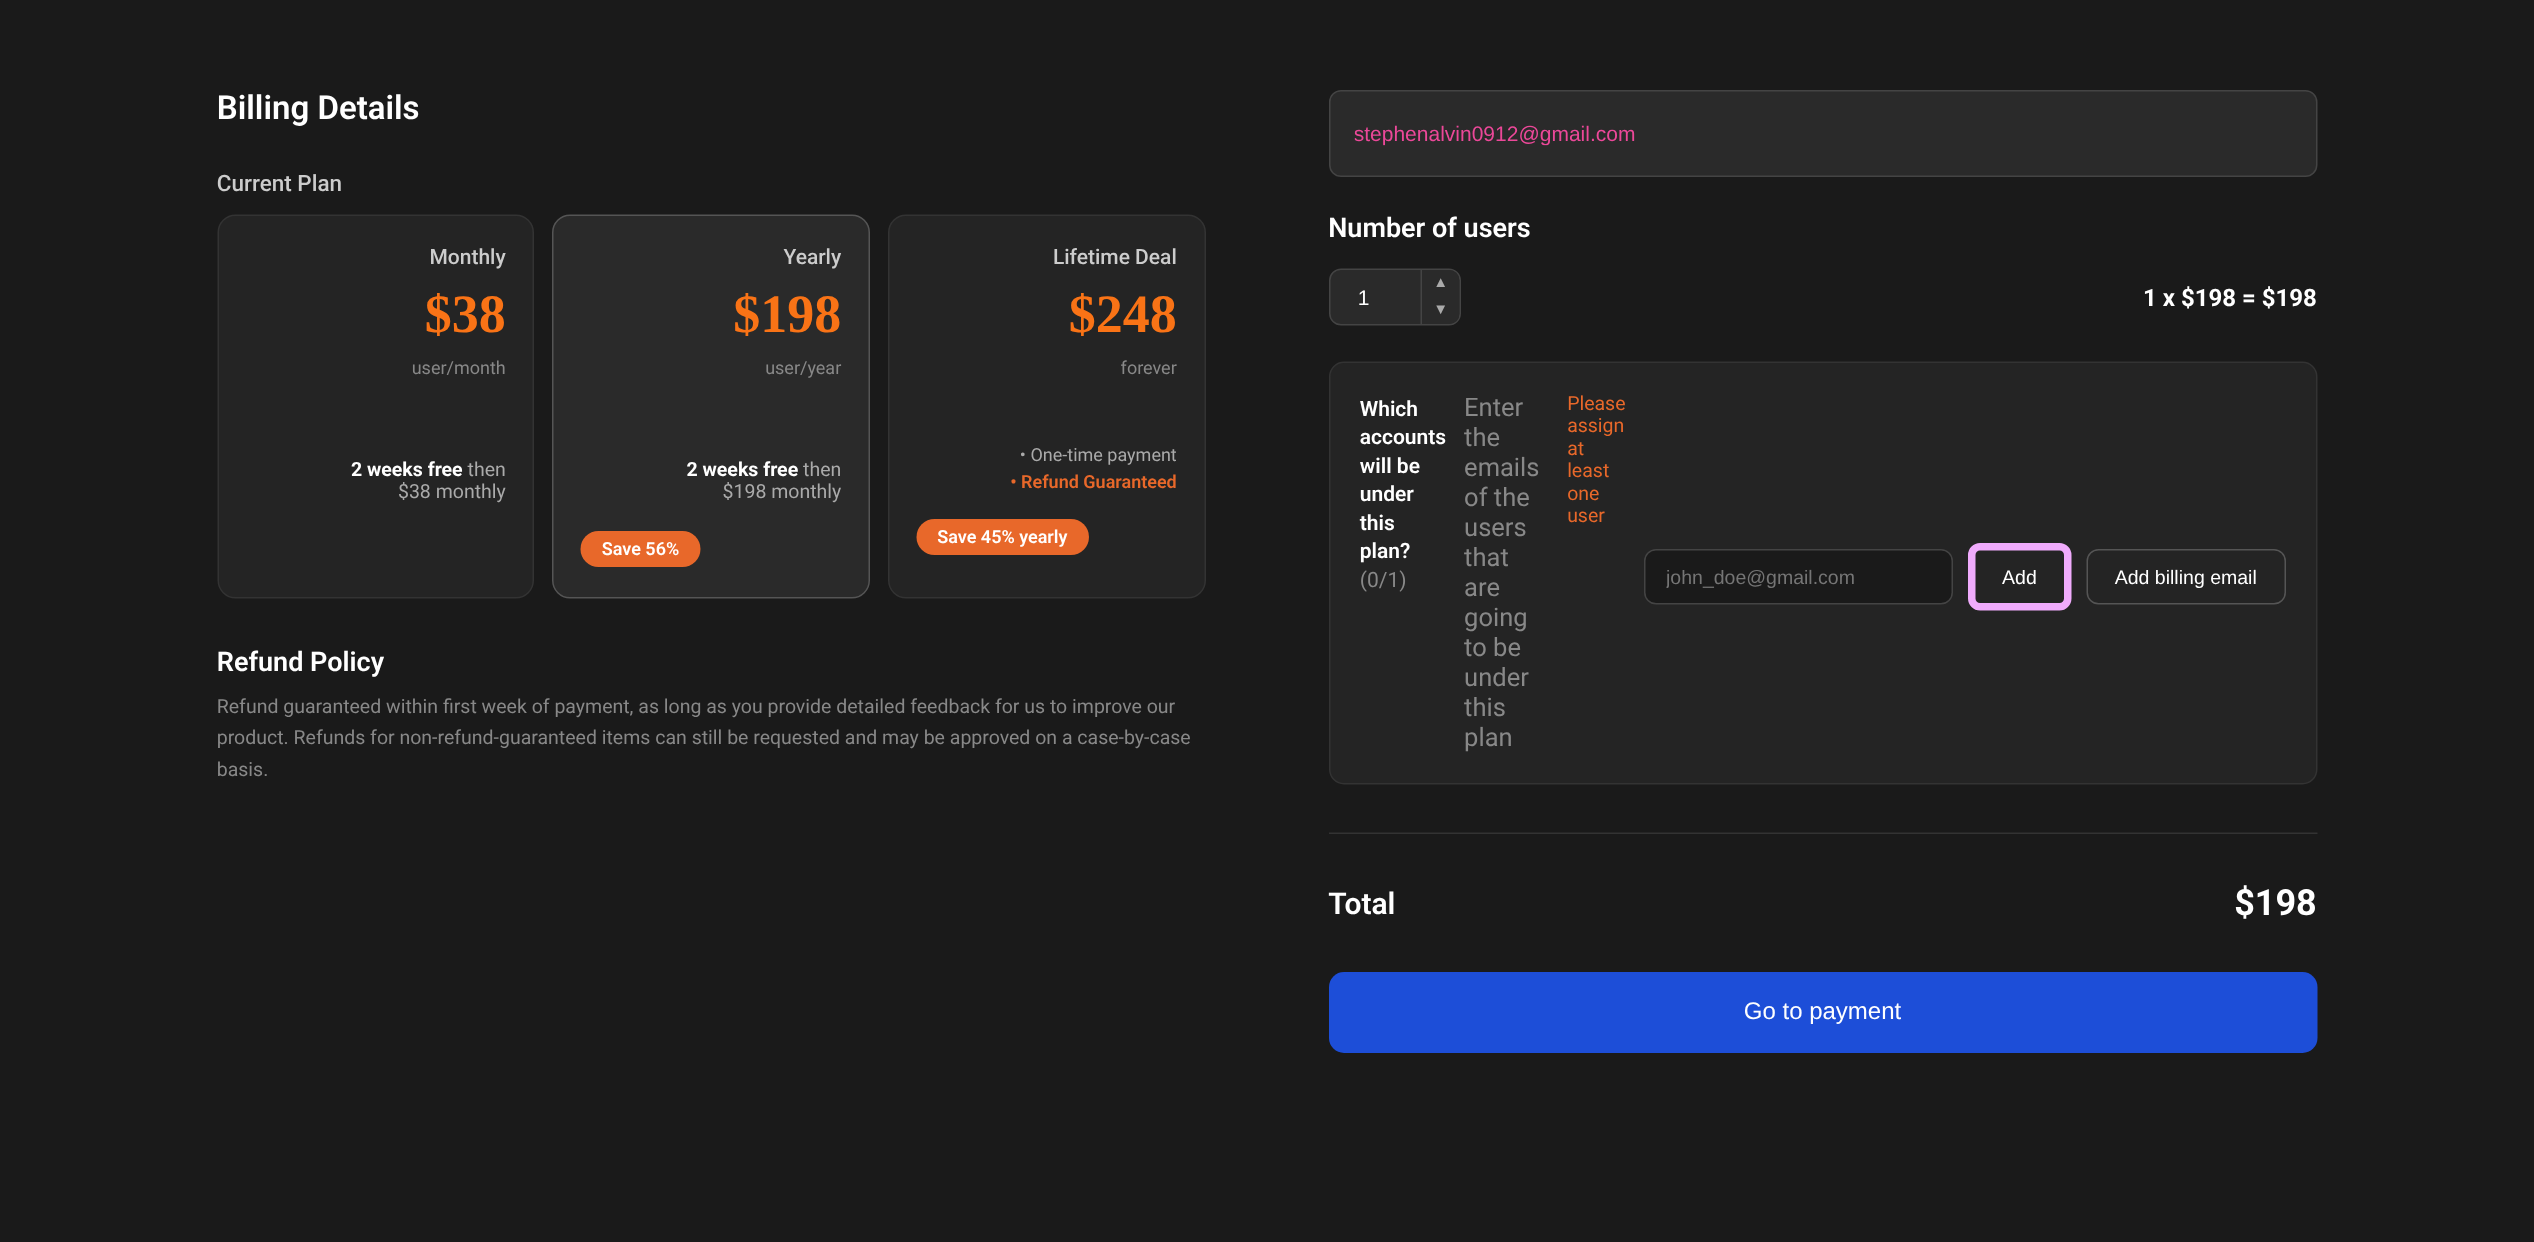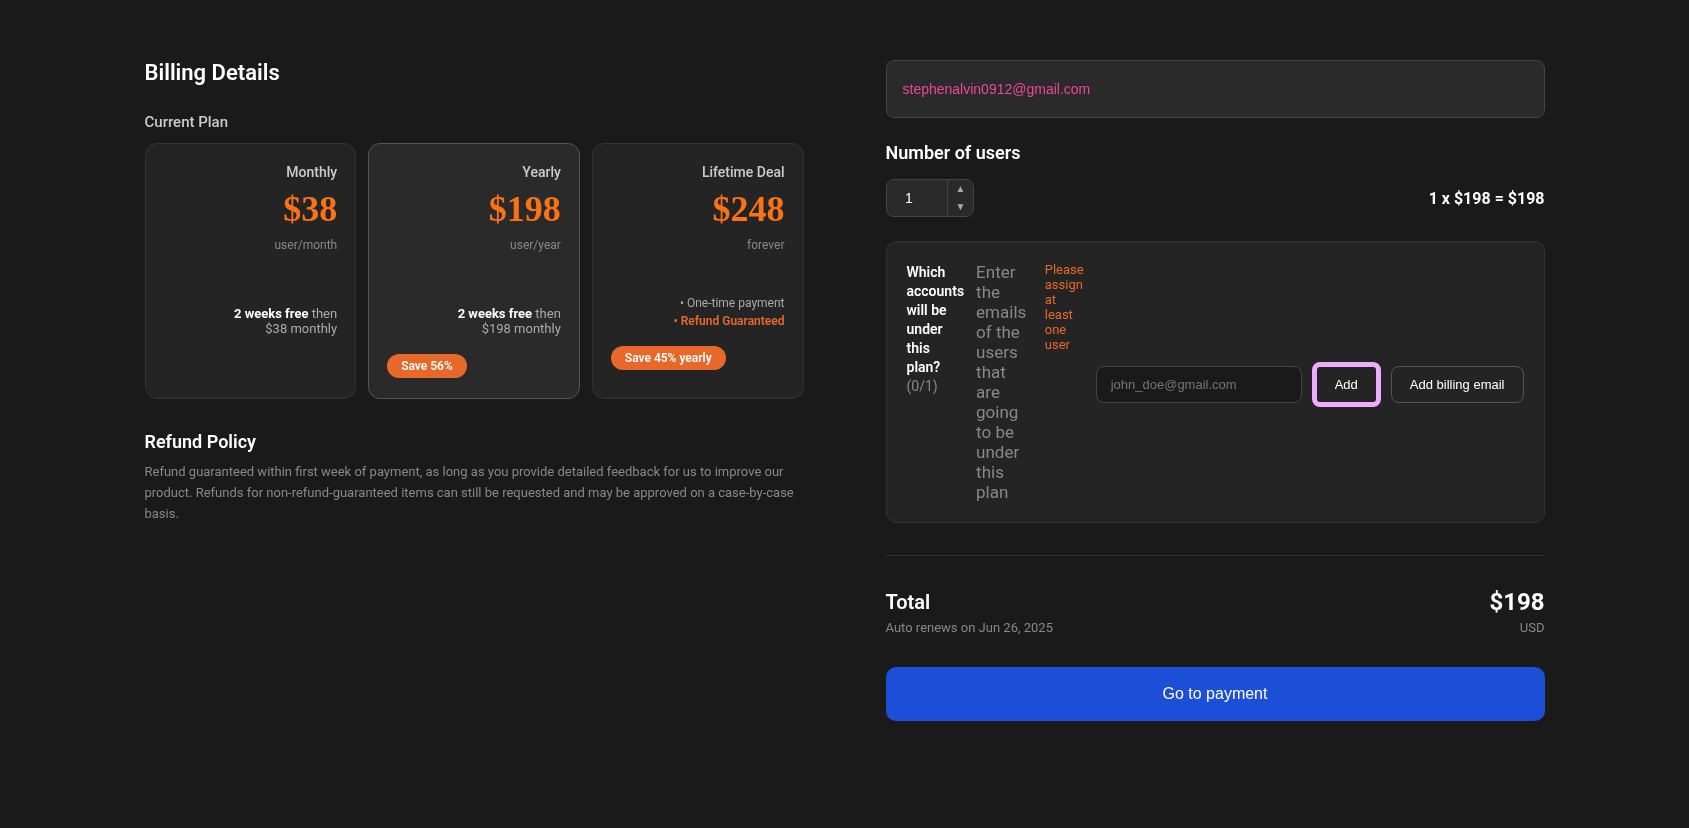--- a/index.html
+++ b/index.html
@@ -371,21 +371,17 @@
       </div>
     </div>
 
     <hr class="divider">
 
     <div class="total-section">
       <div class="total-row">
         <span class="total-label">Total</span>
         <span class="total-amount">$198</span>
       </div>
-      <div class="total-row">
-        <span class="total-renewal">Auto renews on Jun 26, 2025</span>
-        <span class="total-currency">USD</span>
-      </div>
     </div>
 
     <button class="btn-payment">Go to payment</button>
   </div>
 </div>
 
 </body></html>

